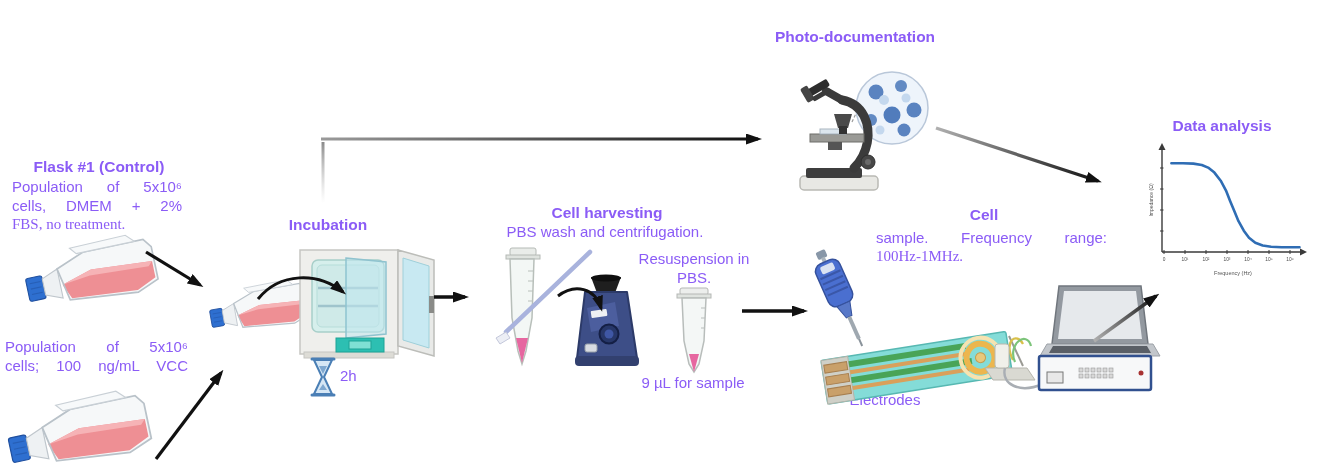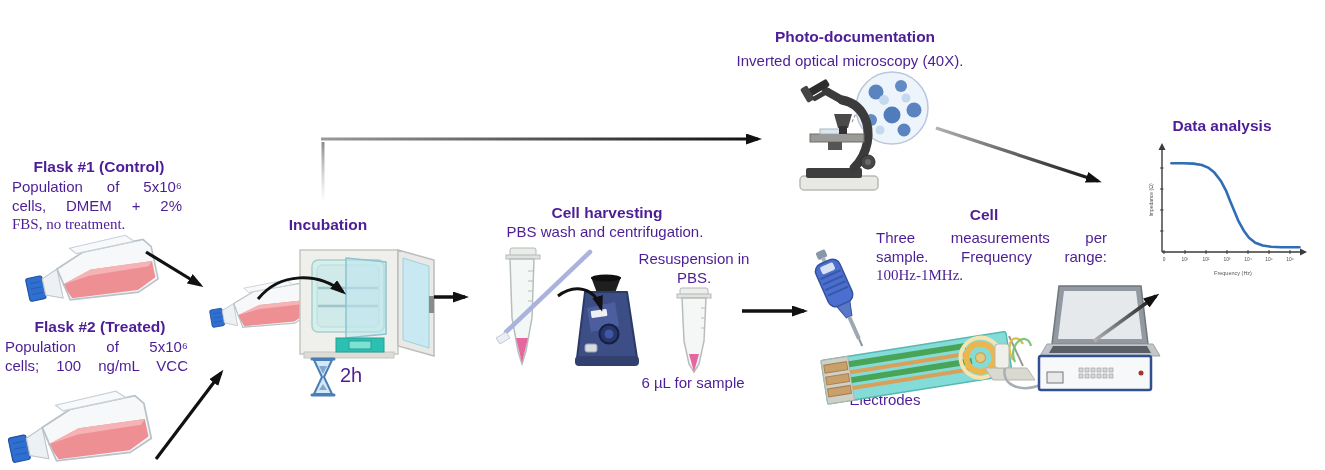--- a/index.html
+++ b/index.html
@@ -1,25 +1,25 @@
 <!DOCTYPE html>
 <html><head>
 <meta charset="utf-8">
 <style>
   html,body{margin:0;padding:0;background:#fff;}
   .canvas{position:relative;width:1325px;height:470px;background:#ffffff;overflow:hidden;
           font-family:"Liberation Sans", sans-serif;color:#2b2b2b;}
   .abs{position:absolute;}
   svg{overflow:visible;display:block;}
-  .t{position:absolute;font-size:15px;line-height:19px;color:#4c1d95;}
+  .t{position:absolute;font-size:15px;line-height:19px;color:#8b5cf6;}
   .title{font-weight:bold;font-size:15.5px;text-align:center;}
   .center{text-align:center;}
   .jl{text-align:justify;text-align-last:justify;}
   .jl.last{text-align-last:left;font-family:Liberation Serif, serif;}
-  .small{font-size:20px;}
+  .small{font-size:15px;}
 </style>
 </head>
 <body>
 
 <div class="canvas">
 
   <svg width="0" height="0" style="position:absolute" aria-hidden="true">
     <defs>
       <g id="flaskdef">
         <rect x="0" y="23" width="15" height="21" rx="2" fill="#2e6fd0" stroke="#1f4f9e"></rect>
@@ -34,40 +34,37 @@
     </defs>
   </svg>
 
   <div class="t title" style="left:10px;top:157px;width:178px">Flask #1 (Control)</div>
   <div class="t" style="left:12px;top:177px;width:170px">
     <div class="jl">Population of 5x10⁶</div>
     <div class="jl">cells, DMEM + 2%</div>
     <div class="jl last">FBS, no treatment.</div>
   </div>
 
-  <div class="t title" style="left:2px;top:317px;width:196px">Flask #2 (Treated)</div>
   <div class="t" style="left:5px;top:337px;width:183px">
     <div class="jl">Population of 5x10⁶</div>
     <div class="jl">cells; 100 ng/mL VCC</div>
   </div>
 
   <div class="t title" style="left:280px;top:215px;width:96px">Incubation</div>
   <div class="t small" style="left:340px;top:366px;width:40px">2h</div>
 
   <div class="t title" style="left:537px;top:203px;width:140px">Cell harvesting</div>
   <div class="t center" style="left:490px;top:222px;width:230px">PBS wash and centrifugation.</div>
   <div class="t center" style="left:635px;top:249px;width:118px">Resuspension in PBS.</div>
-  <div class="t center" style="left:628px;top:373px;width:130px">6 µL for sample</div>
+  <div class="t center" style="left:628px;top:373px;width:130px">9 µL for sample</div>
 
   <div class="t title" style="left:765px;top:27px;width:180px">Photo-documentation</div>
-  <div class="t center" style="left:725px;top:51px;width:250px">Inverted optical microscopy (40X).</div>
 
   <div class="t title" style="left:929px;top:205px;width:110px">Cell</div>
   <div class="t" style="left:876px;top:228px;width:231px">
-    <div class="jl">Three measurements per</div>
     <div class="jl">sample. Frequency range:</div>
     <div class="jl last">100Hz-1MHz.</div>
   </div>
   <div class="t center" style="left:825px;top:390px;width:120px">Electrodes</div>
 
   <div class="t title" style="left:1142px;top:116px;width:160px">Data analysis</div>
 
   <svg class="abs" style="left:26px;top:238px" width="132" height="74" viewBox="0 0 120 64">
     <use href="#flaskdef" transform="rotate(-12 60 32)"></use>
   </svg>

